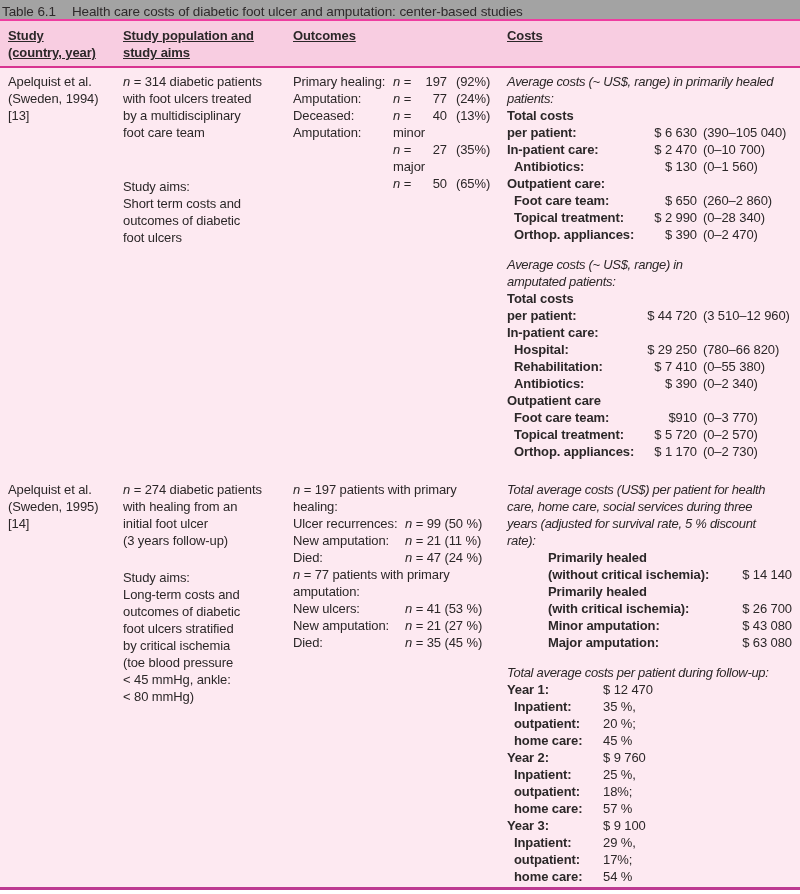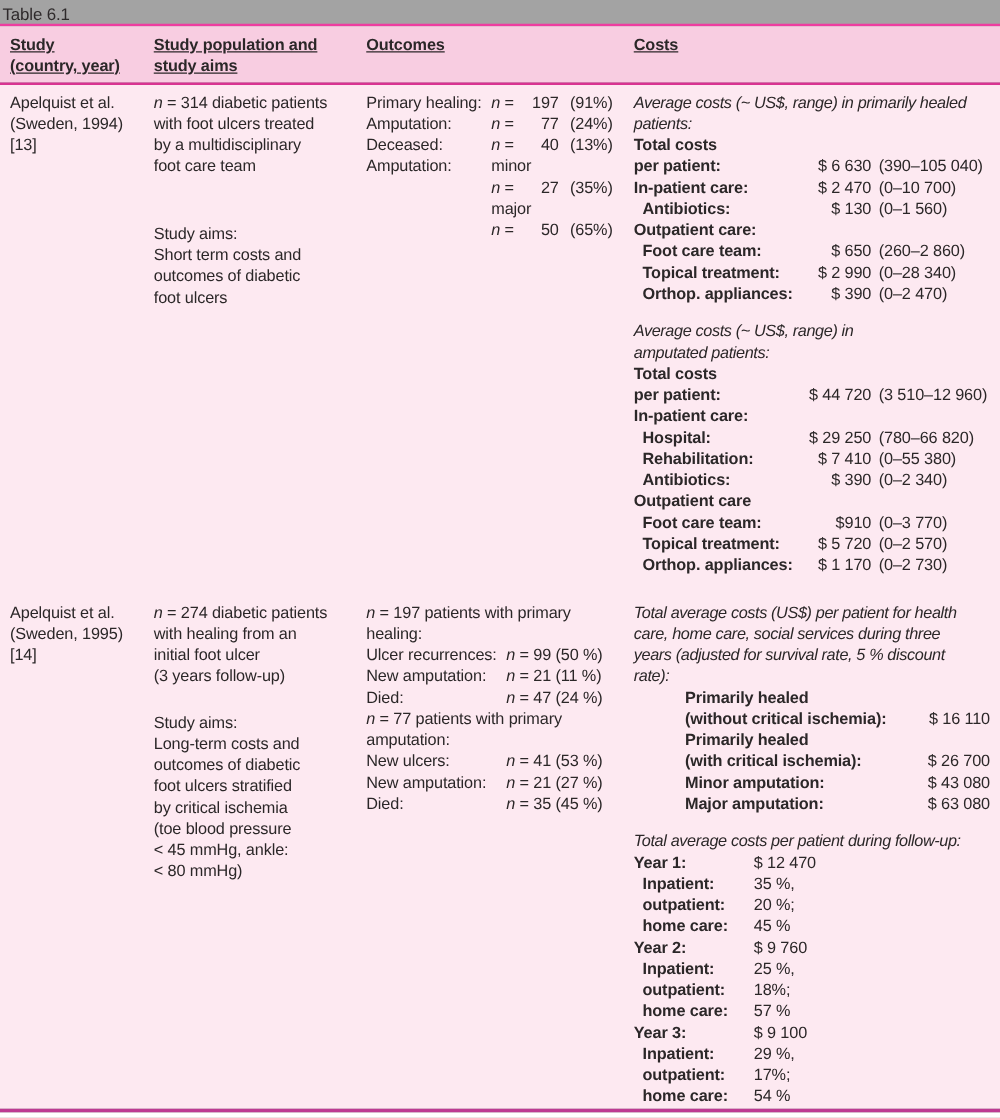--- a/index.html
+++ b/index.html
@@ -61,20 +61,21 @@
   .cline.amount .cr { padding-left: 6px; }
   .cline.right { justify-content: space-between; padding-right: 3px; margin-left: 41px; }
   .cline.tab .cl { flex: 0 0 96px; }
 </style>
 </head>
 <body>
 
 <div class="page" id="page" style="--rule-top: #ee3da0; --rule-mid: #d83391; --rule-bottom: #bd3a92; --header-bg: #f8cde1; --body-bg: #fde9f1; --text: #2b2728;">
   <div class="titlebar">
     <span class="tlabel">Table 6.1</span>
+    <span class="ttext">Health care costs of diabetic foot ulcer and amputation: center-based studies</span>
   </div>
   <div class="rule top"></div>
   <div class="thead">
     <div class="hcell">
       <div class="ln">Study</div>
       <div class="ln">(country, year)</div>
     </div>
     <div class="hcell">
       <div class="ln">Study population and</div>
       <div class="ln">study aims</div>
@@ -106,21 +107,21 @@
             <div class="ln">Short term costs and</div>
             <div class="ln">outcomes of diabetic</div>
             <div class="ln">foot ulcers</div>
           </div>
         </div>
         <div class="cell c-out">
           <div class="oline1">
             <span class="ol">Primary healing:</span>
             <span class="om ni">n =</span>
             <span class="onum">197</span>
-            <span class="opct">(91%)</span>
+            <span class="opct">(92%)</span>
           </div>
           <div class="oline1">
             <span class="ol">Amputation:</span>
             <span class="om ni">n =</span>
             <span class="onum">77</span>
             <span class="opct">(24%)</span>
           </div>
           <div class="oline1">
             <span class="ol">Deceased:</span>
             <span class="om ni">n =</span>
@@ -311,21 +312,21 @@
           <div class="csec">
             <div class="chead">Total average costs (US$) per patient for health</div>
             <div class="chead">care, home care, social services during three</div>
             <div class="chead">years (adjusted for survival rate, 5 % discount</div>
             <div class="chead">rate):</div>
             <div class="cline right">
               <span class="cl">Primarily healed</span>
             </div>
             <div class="cline right">
               <span class="cl">(without critical ischemia):</span>
-              <span class="cv">$ 16 110</span>
+              <span class="cv">$ 14 140</span>
             </div>
             <div class="cline right">
               <span class="cl">Primarily healed</span>
             </div>
             <div class="cline right">
               <span class="cl">(with critical ischemia):</span>
               <span class="cv">$ 26 700</span>
             </div>
             <div class="cline right">
               <span class="cl">Minor amputation:</span>

